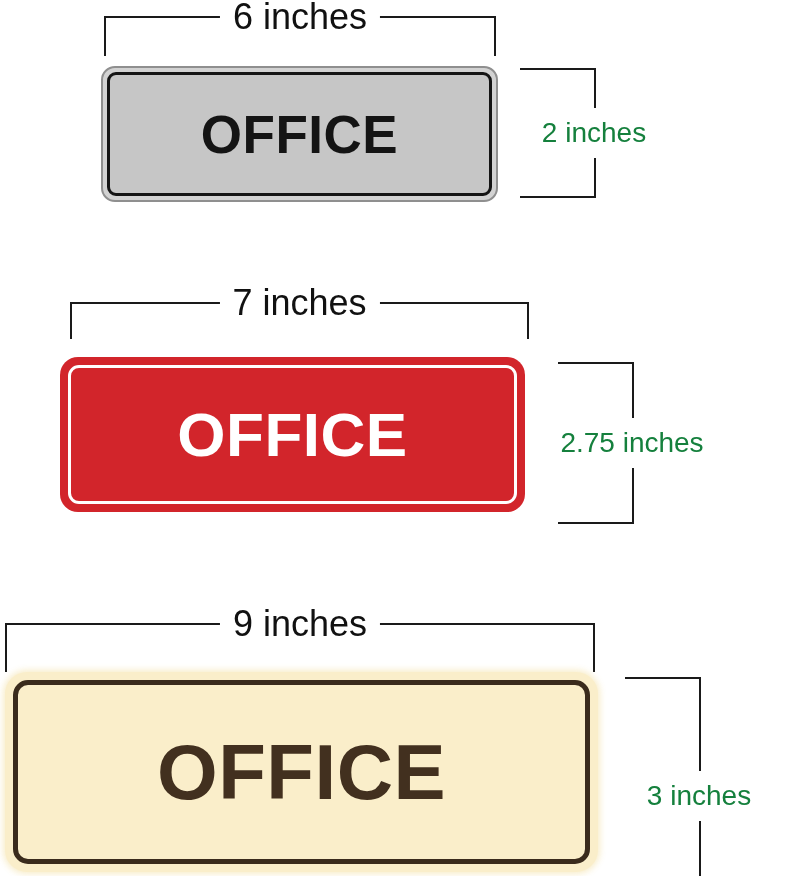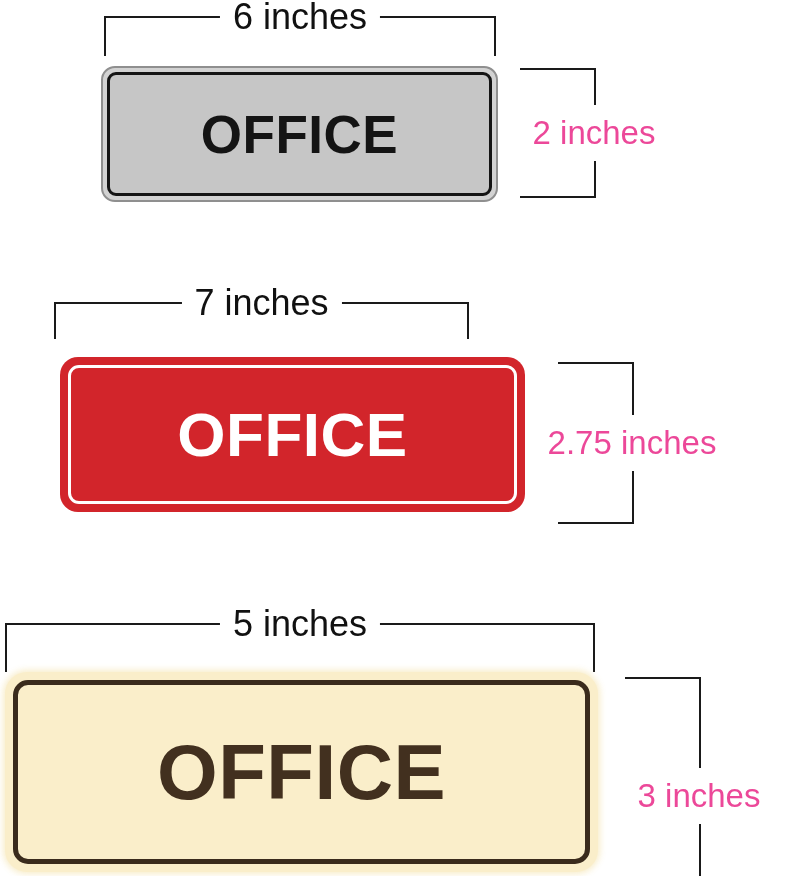--- a/index.html
+++ b/index.html
@@ -58,37 +58,37 @@
     border-top: 2px solid #1a1a1a;
     border-bottom: 2px solid #1a1a1a;
   }
   .vb-label {
     position: absolute;
     left: 100%;
     top: 50%;
     transform: translate(-50%, -50%);
     background: #ffffff;
     padding: 9px 10px;
-    font-size: 33px;
-    color: #ec4899;
+    font-size: 28px;
+    color: #15803d;
     white-space: nowrap;
   }
 
   
   .g1 .sign  { left: 101px; top: 66px; width: 397px; height: 136px; border-radius: 14px; border: 2px solid #8f8f8f; }
   .g1 .sign-inner { inset: 4px; border-width: 3px; border-radius: 9px; }
   .g1 .office { font-size: 53px; }
   .g1 .hb { left: 104px; top: 16px; width: 392px; height: 40px; }
   .g1 .vb { left: 520px; top: 68px; width: 76px; height: 130px; }
 
   
   .g2 .sign  { left: 60px; top: 357px; width: 465px; height: 155px; border-radius: 18px; }
   .g2 .sign-inner { inset: 8px; border-width: 3px; border-radius: 11px; }
   .g2 .office { font-size: 62px; }
-  .g2 .hb { left: 54px; top: 302px; width: 415px; height: 37px; padding-left: 48px; }
+  .g2 .hb { left: 70px; top: 302px; width: 459px; height: 37px; padding-left: 48px; }
   .g2 .vb { left: 558px; top: 362px; width: 76px; height: 162px; }
 
   
   .g3 .sign  { left: 5px; top: 672px; width: 593px; height: 200px; border-radius: 22px;
                box-shadow: 0 0 6px 2px rgba(247, 235, 196, 0.9); }
   .g3 .sign-inner { inset: 8px; border-width: 5px; border-radius: 15px; }
   .g3 .office { font-size: 78px; }
   .g3 .hb { left: 5px; top: 623px; width: 590px; height: 49px; }
   .g3 .vb { left: 625px; top: 677px; width: 76px; height: 237px; }
 </style>
@@ -120,21 +120,21 @@
         <span class="office" style="color: rgb(255, 255, 255);">OFFICE</span>
       </div>
     </div>
     <div class="vb">
       <span class="vb-label">2.75 inches</span>
     </div>
   </div>
 
   <div class="group g3">
     <div class="hb">
-      <span class="hb-label">5 inches</span>
+      <span class="hb-label">9 inches</span>
     </div>
     <div class="sign" style="background: rgb(250, 238, 202);">
       <div class="sign-inner" style="border-color: rgb(58, 43, 28);">
         <span class="office" style="color: rgb(66, 48, 31);">OFFICE</span>
       </div>
     </div>
     <div class="vb">
       <span class="vb-label">3 inches</span>
     </div>
   </div>

